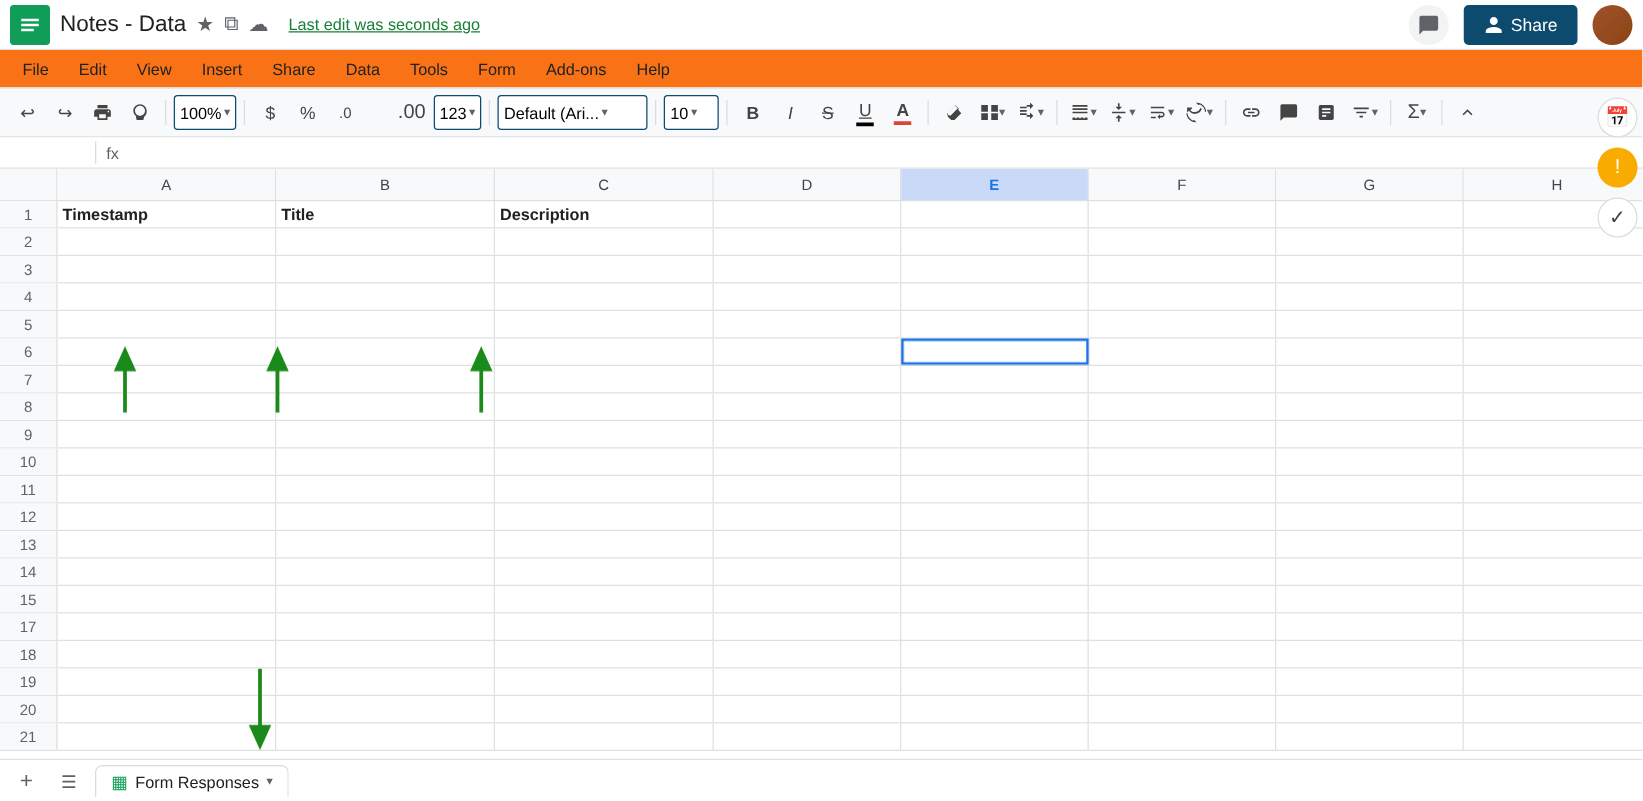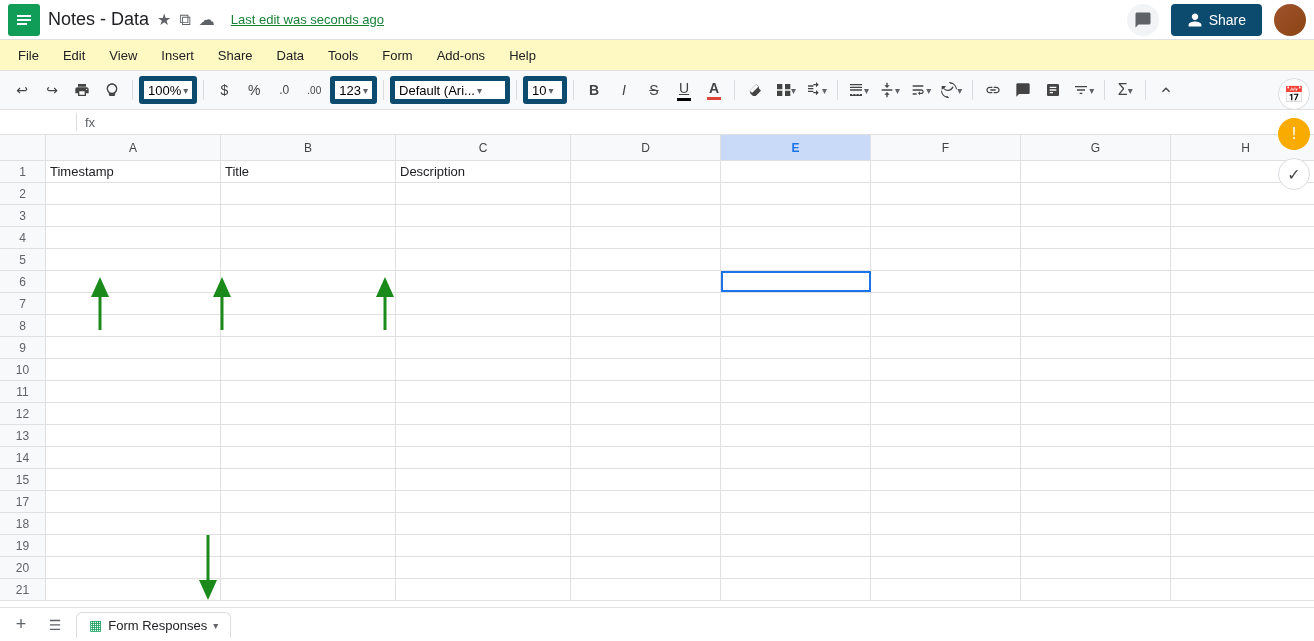--- a/index.html
+++ b/index.html
@@ -48,21 +48,21 @@
       width: 32px; height: 32px; border-radius: 50%; background: #a0522d;
       overflow: hidden; cursor: pointer;
     }
 
     
     #menu-bar {
       display: flex;
       align-items: center;
       height: 30px;
       padding: 0 8px;
-      background: #fef9c3;
+      background: #f97316;
       gap: 4px;
     }
     .menu-item {
       padding: 4px 10px;
       font-size: 13px;
       color: #202124;
       cursor: pointer;
       border-radius: 3px;
     }
 
@@ -80,21 +80,21 @@
       overflow: hidden;
     }
     .tb-btn {
       display: flex; align-items: center; justify-content: center;
       height: 28px; min-width: 28px; padding: 0 4px;
       border-radius: 3px; cursor: pointer; font-size: 14px; color: #444;
       background: transparent; border: none;
     }
     .tb-separator { width: 1px; height: 20px; background: #dadce0; margin: 0 4px; }
     .tb-dropdown {
-      display: flex; align-items: center; height: 28px; border: 5px solid #0c4a6e;
+      display: flex; align-items: center; height: 28px; border: 1px solid #0c4a6e;
       border-radius: 3px; padding: 0 4px; background: #fff; cursor: pointer;
       font-size: 13px; gap: 2px;
     }
     .caret { font-size: 10px; color: #5f6368; }
     .tb-btn.bold { font-weight: bold; }
     .tb-btn.italic { font-style: italic; }
     .tb-btn.underline { text-decoration: underline; }
     .tb-btn.strikethrough { text-decoration: line-through; }
     .text-underline-color {
       display: inline-block; width: 14px; height: 3px; background: #000; margin-top: 1px;
@@ -175,21 +175,21 @@
       position: relative;
       overflow: hidden;
       white-space: nowrap;
     }
     .grid-cell.selected-cell {
       outline: 2px solid #1a73e8;
       outline-offset: -2px;
       z-index: 2;
     }
     .header-cell {
-      font-weight: normal;
+      font-weight: bold;
     }
 
     
     #bottom-bar {
       height: 34px;
       background: #fff;
       border-top: 1px solid #e0e0e0;
       display: flex;
       align-items: center;
       padding: 0 8px;
@@ -301,21 +301,21 @@
   </button>
   <div class="tb-separator"></div>
   <div class="tb-dropdown">
     <span>100%</span>
     <span class="caret">▾</span>
   </div>
   <div class="tb-separator"></div>
   <button class="tb-btn">$</button>
   <button class="tb-btn">%</button>
   <button class="tb-btn" style="font-size:12px;">.0</button>
-  <button class="tb-btn" style="font-size:10px;">.00</button>
+  <button class="tb-btn" style="font-size:16px;margin-left:22px;">.00</button>
   <div class="tb-dropdown">
     <span>123</span>
     <span class="caret">▾</span>
   </div>
   <div class="tb-separator"></div>
   <div class="tb-dropdown" style="min-width:120px;">
     <span>Default (Ari...</span>
     <span class="caret">▾</span>
   </div>
   <div class="tb-separator"></div>

